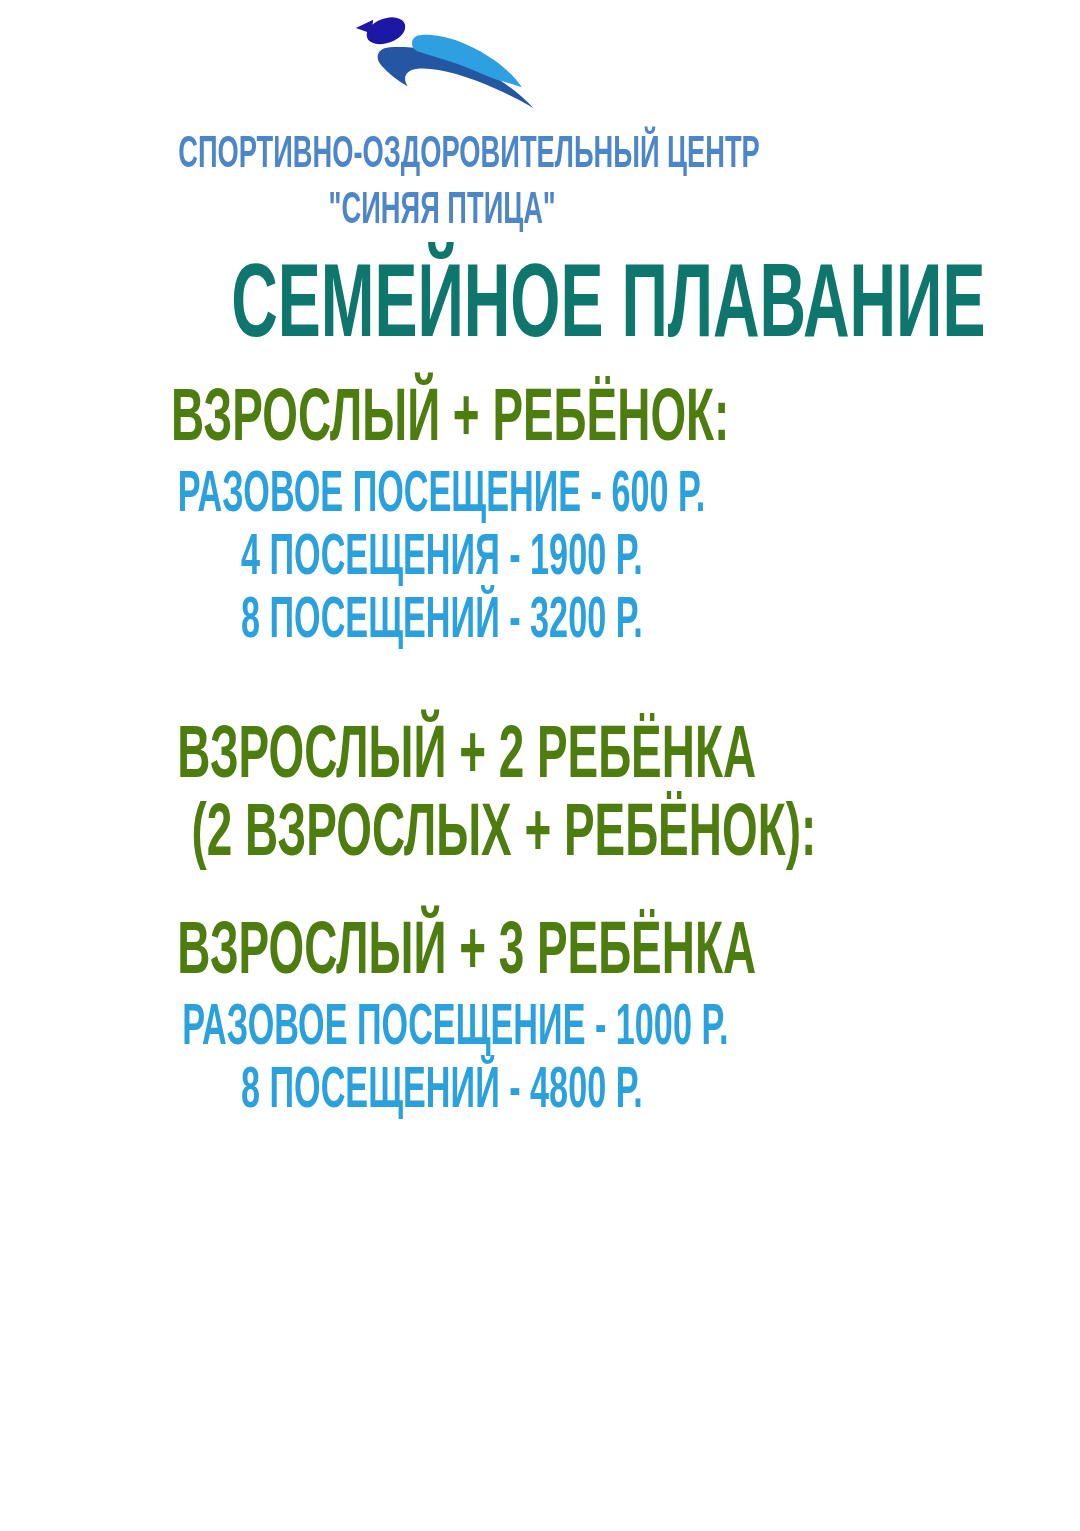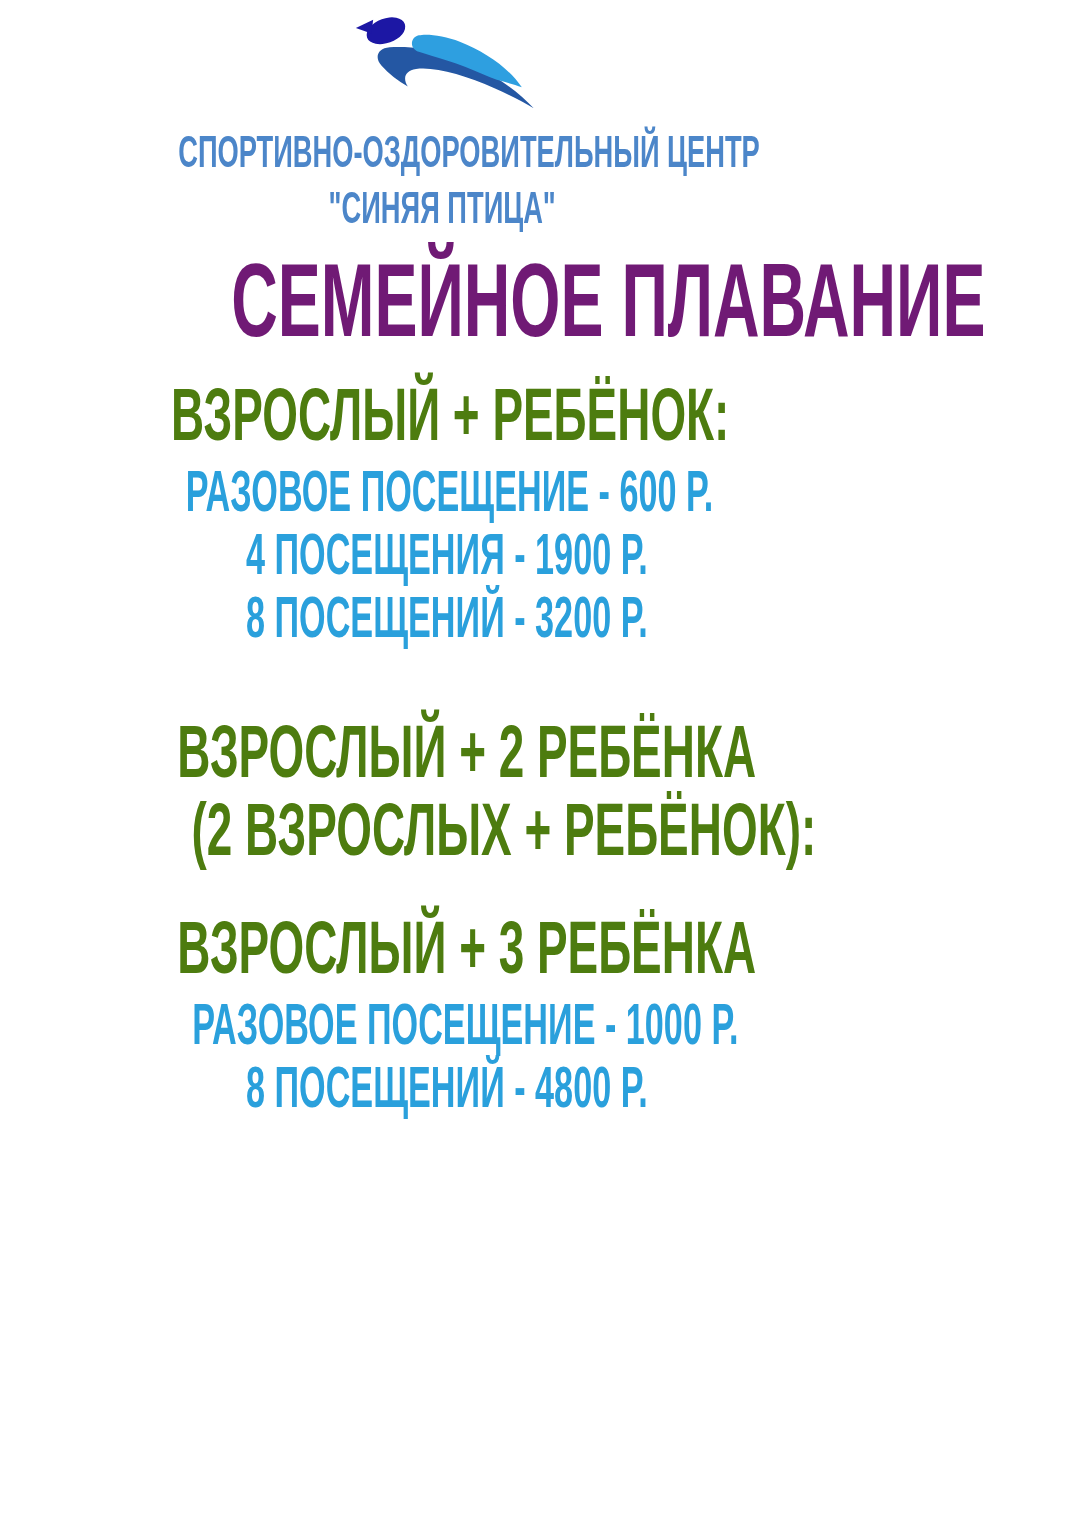--- a/index.html
+++ b/index.html
@@ -11,28 +11,28 @@
     overflow: hidden;
   }
   .poster { width: 884px; text-align: center; padding-top: 8px; box-sizing: border-box; }
   .logo-wrap { height: 114px; margin-bottom: 2px; }
   .logo { transform: translateX(16px); }
   .line { white-space: nowrap; font-weight: bold; }
   .condense { display: inline-block; transform: scaleX(0.62); transform-origin: 50% 50%; }
   .condense-price { display: inline-block; transform: scaleX(0.60); transform-origin: 50% 50%; }
 
   .org   { color: #4c86c9; font-size: 44px;  line-height: 56px; }
-  .title { color: #701a75; font-size: 104px; line-height: 100px; margin-top: 14px; }
+  .title { color: #0f766e; font-size: 104px; line-height: 100px; margin-top: 14px; }
   .sec-head { color: #4d7c0f; font-size: 74px; line-height: 78px; }
   .price    { color: #2aa0dc; font-size: 57px; line-height: 63px; }
 
   .sec1 { margin-top: 26px; }
   .sec2 { margin-top: 64px; }
   .sec3 { margin-top: 40px; }
-  .prices { margin-top: 6px; padding-left: 10px; }
+  .prices { margin-top: 6px; }
 </style>
 </head>
 <body>
 
 <div class="poster">
 
   <div class="logo-wrap">
     <svg class="logo" width="300" height="114" viewBox="0 0 300 125" xmlns="http://www.w3.org/2000/svg">
       <path d="M 75,43 C 62,44 58,54 66,63 C 74,72 84,80 95,86 C 89,77 92,69 104,67 C 124,64 158,74 190,88 C 206,95 222,103 233,110 C 214,89 180,66 144,52 C 120,43 90,42 75,43 Z" fill="#2457a3"></path>
       <path d="M 107,30 C 98,32 96,44 107,48 C 125,54 150,60 178,73 C 192,80 208,82 220,87 C 206,66 180,48 152,37 C 135,30 115,28 107,30 Z" fill="#2e9fe0"></path>

